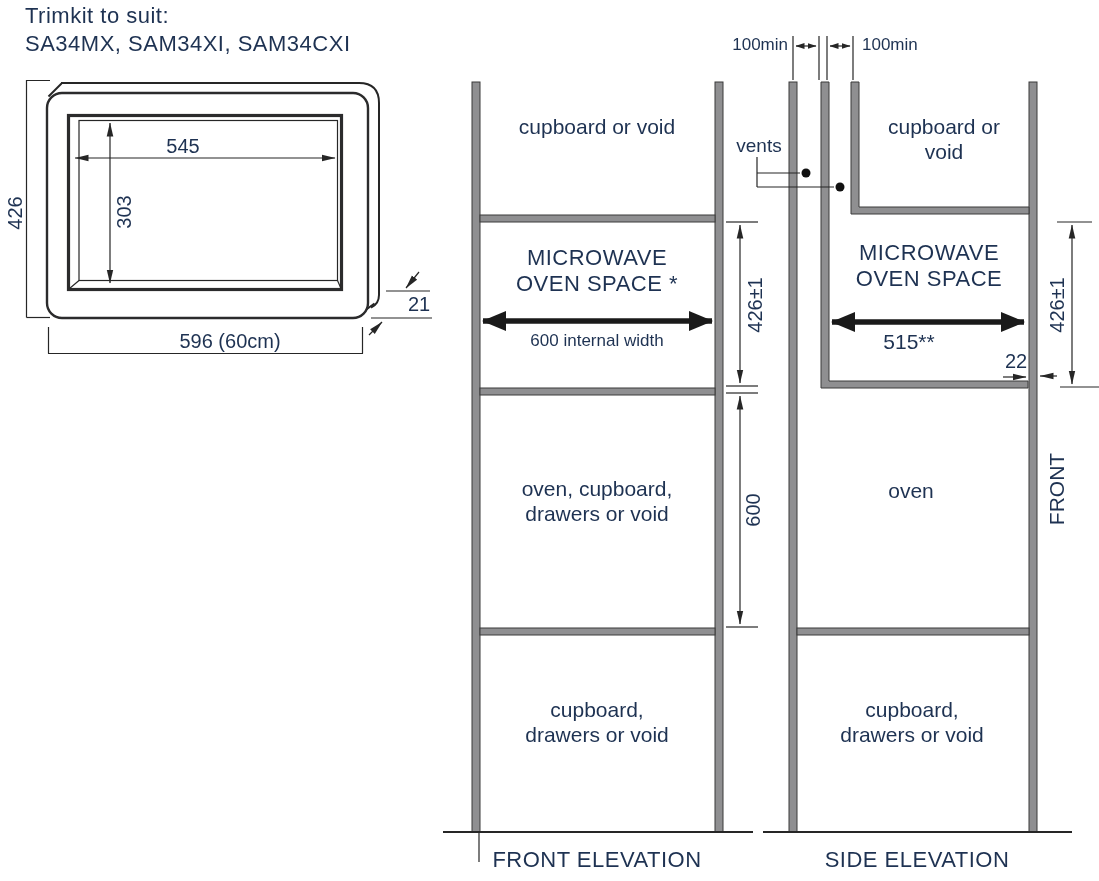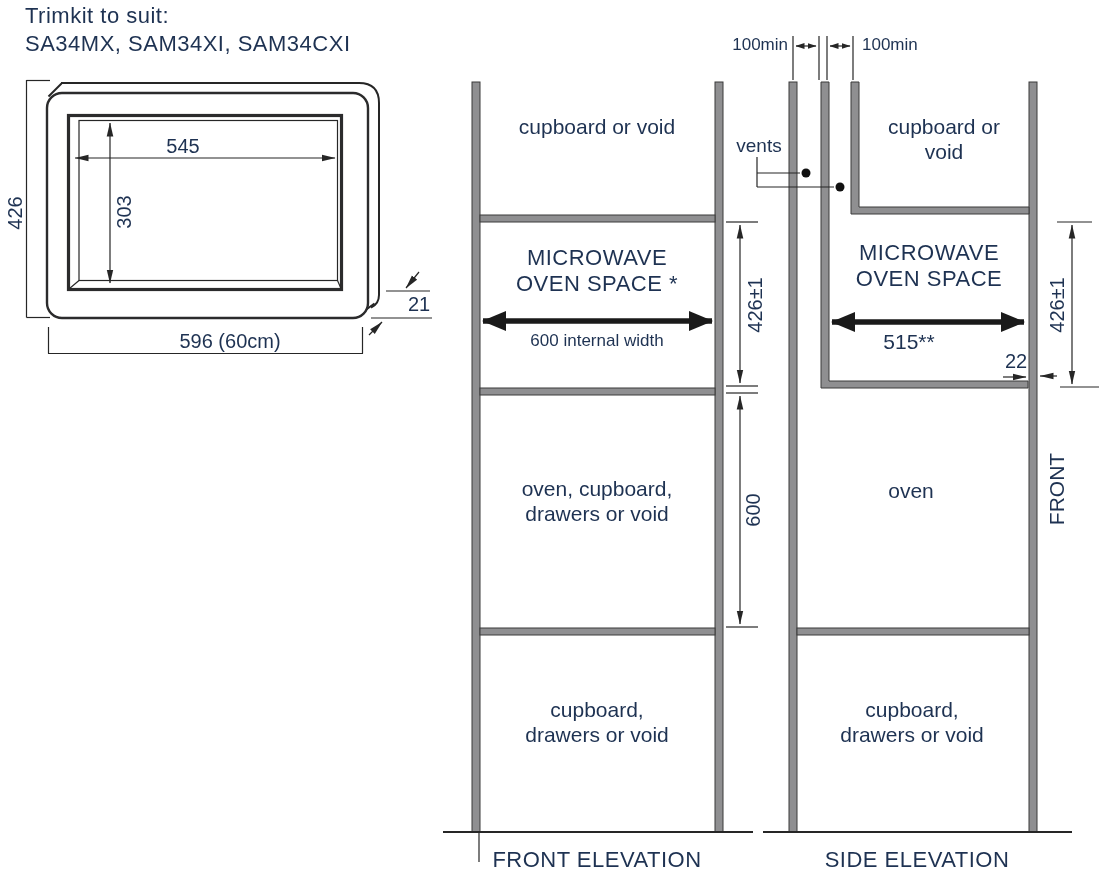--- a/index.html
+++ b/index.html
@@ -1,17 +1,17 @@
 <!DOCTYPE html>
 <html><head>
 <meta charset="utf-8">
 <style>
   html,body{margin:0;padding:0;background:#ffffff;}
   #stage{position:relative;width:1099px;height:881px;background:#ffffff;overflow:hidden;
-         font-family:"Liberation Sans",sans-serif;}
+         font-family:"Liberation Sans",sans-serif;border-radius:23px;}
   svg{position:absolute;left:0;top:0;}
   .ln{stroke:#262626;stroke-width:1.2;fill:none;}
   .ln2{stroke:#262626;stroke-width:2;fill:none;}
   .frame{stroke:#2b2b2c;fill:#ffffff;}
   .wall{fill:#8F8F91;stroke:#3A3A3B;stroke-width:1;}
   .thick{stroke:#1a1a1a;stroke-width:5.5;fill:none;}
   .dot{fill:#111111;}
   text{font-family:"Liberation Sans",sans-serif;fill:#1E3252;}
   .t17{font-size:17px;}
   .t19{font-size:19px;}

